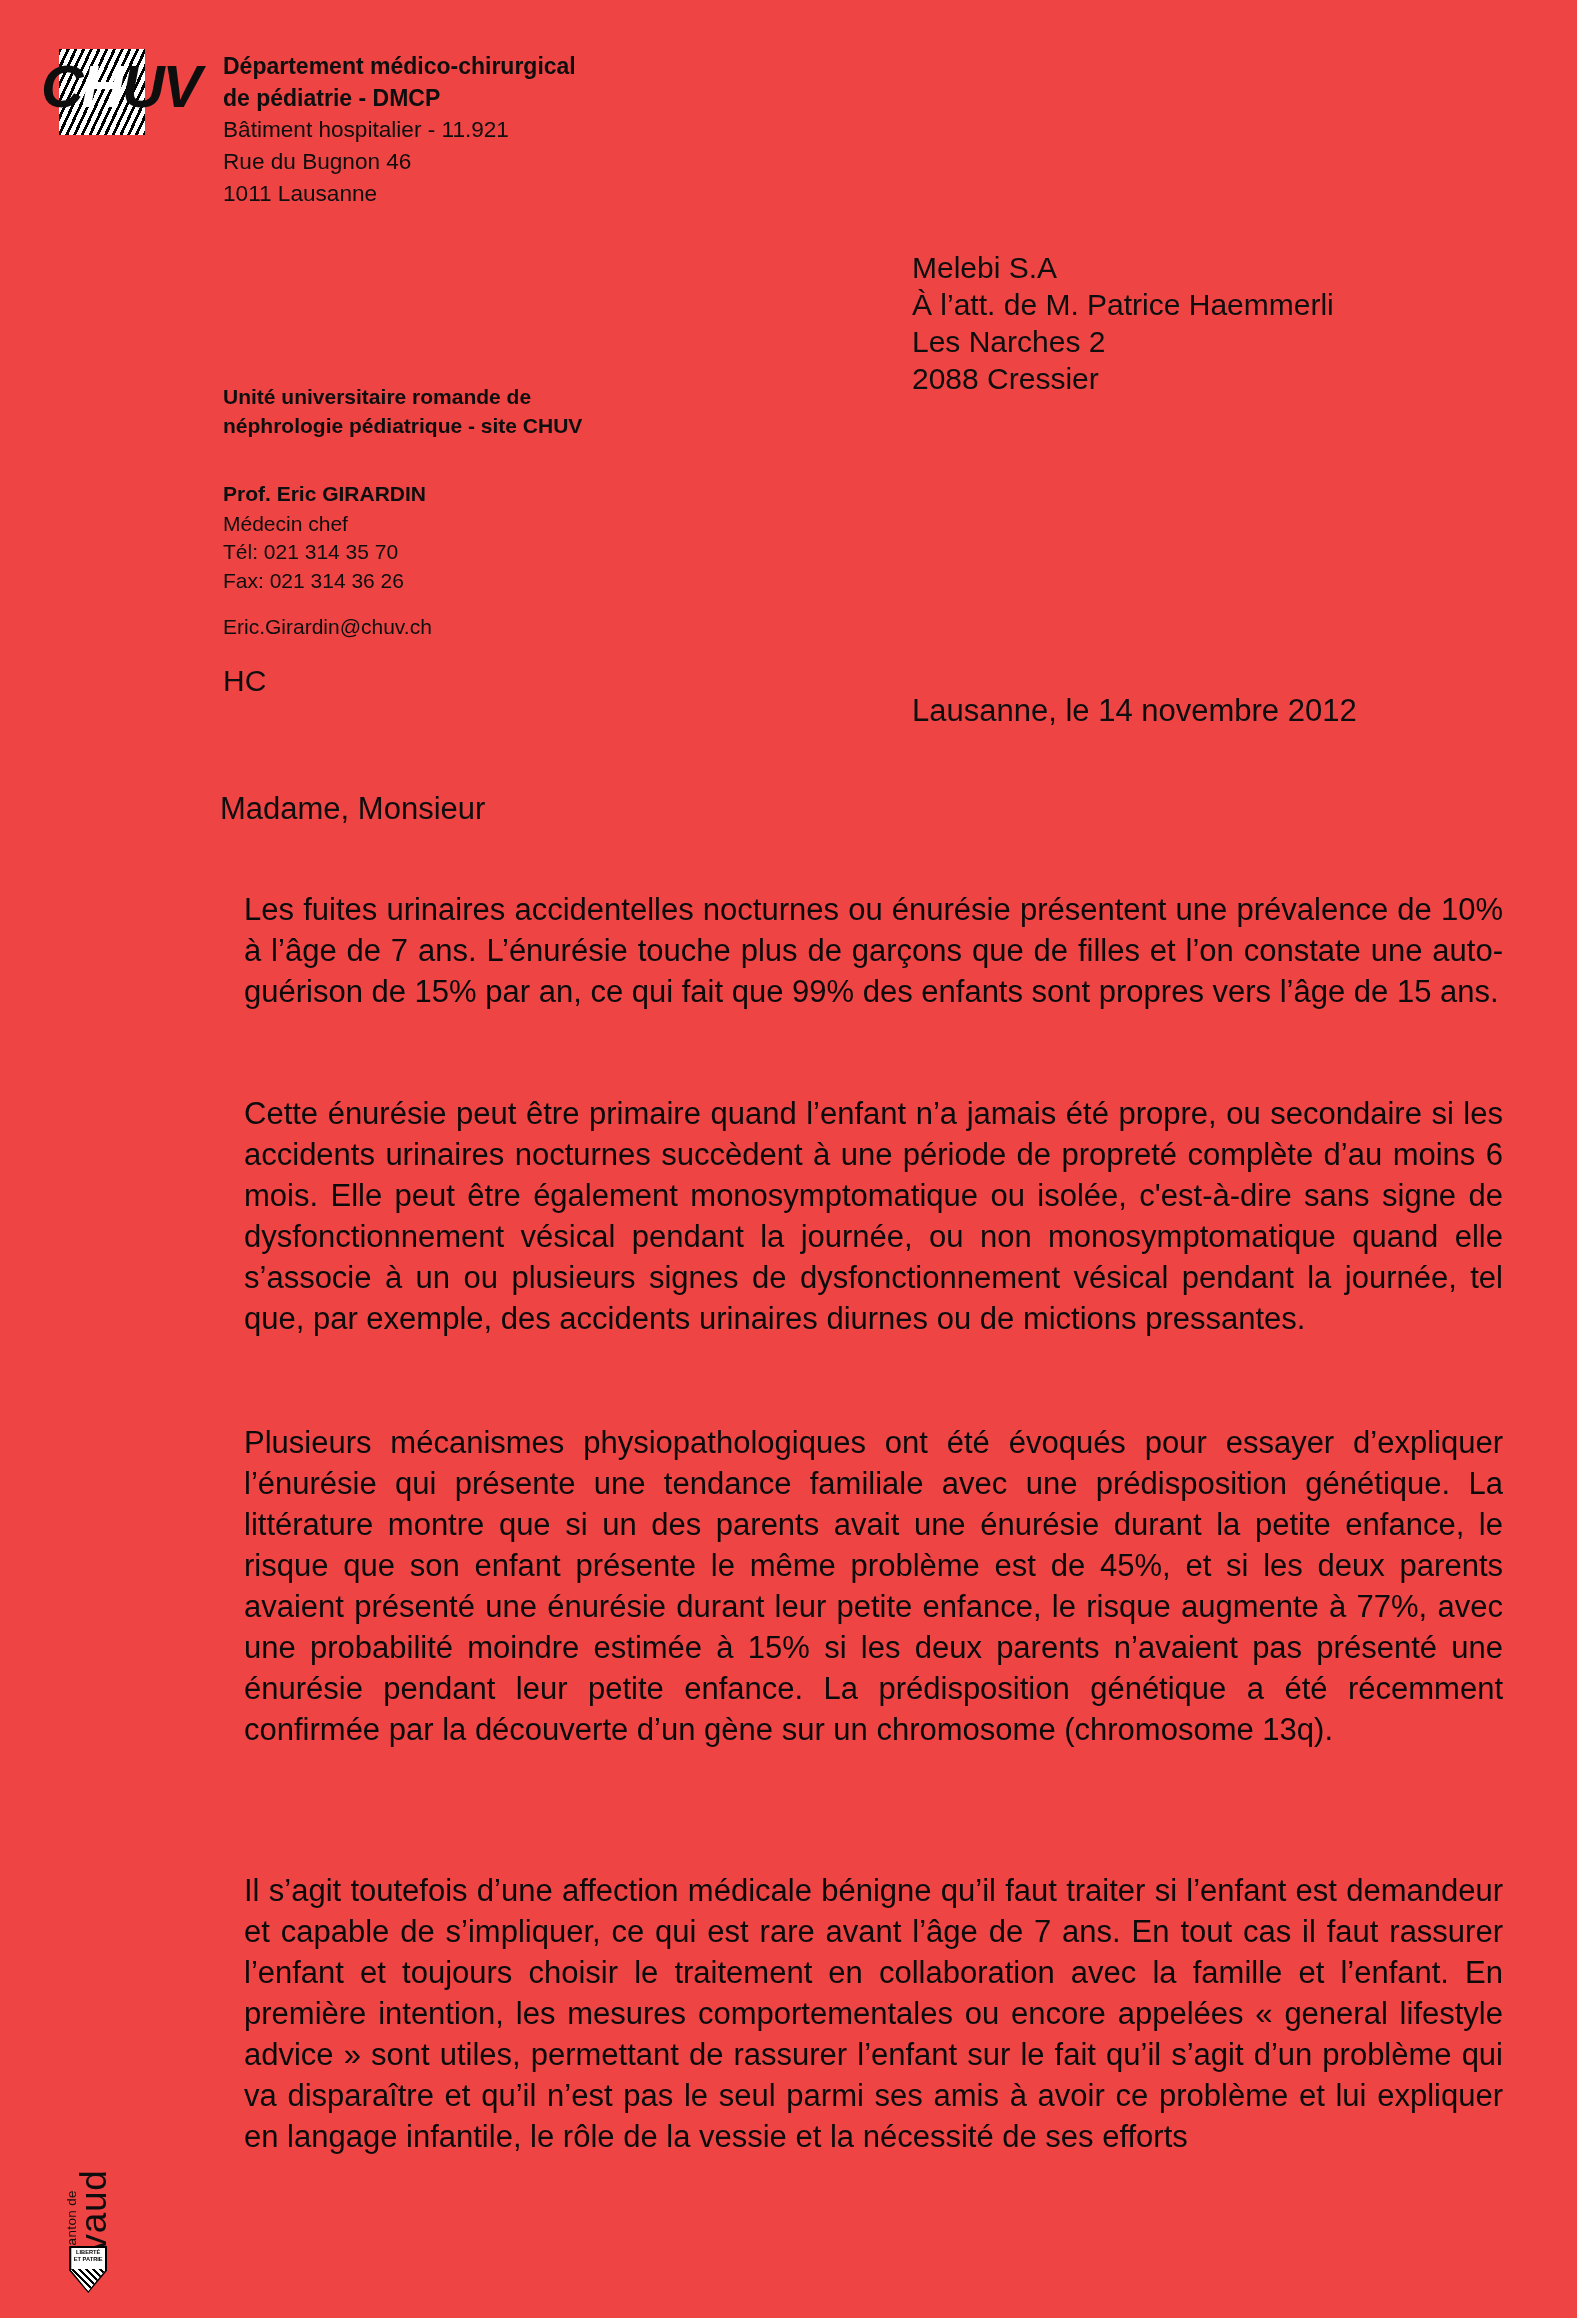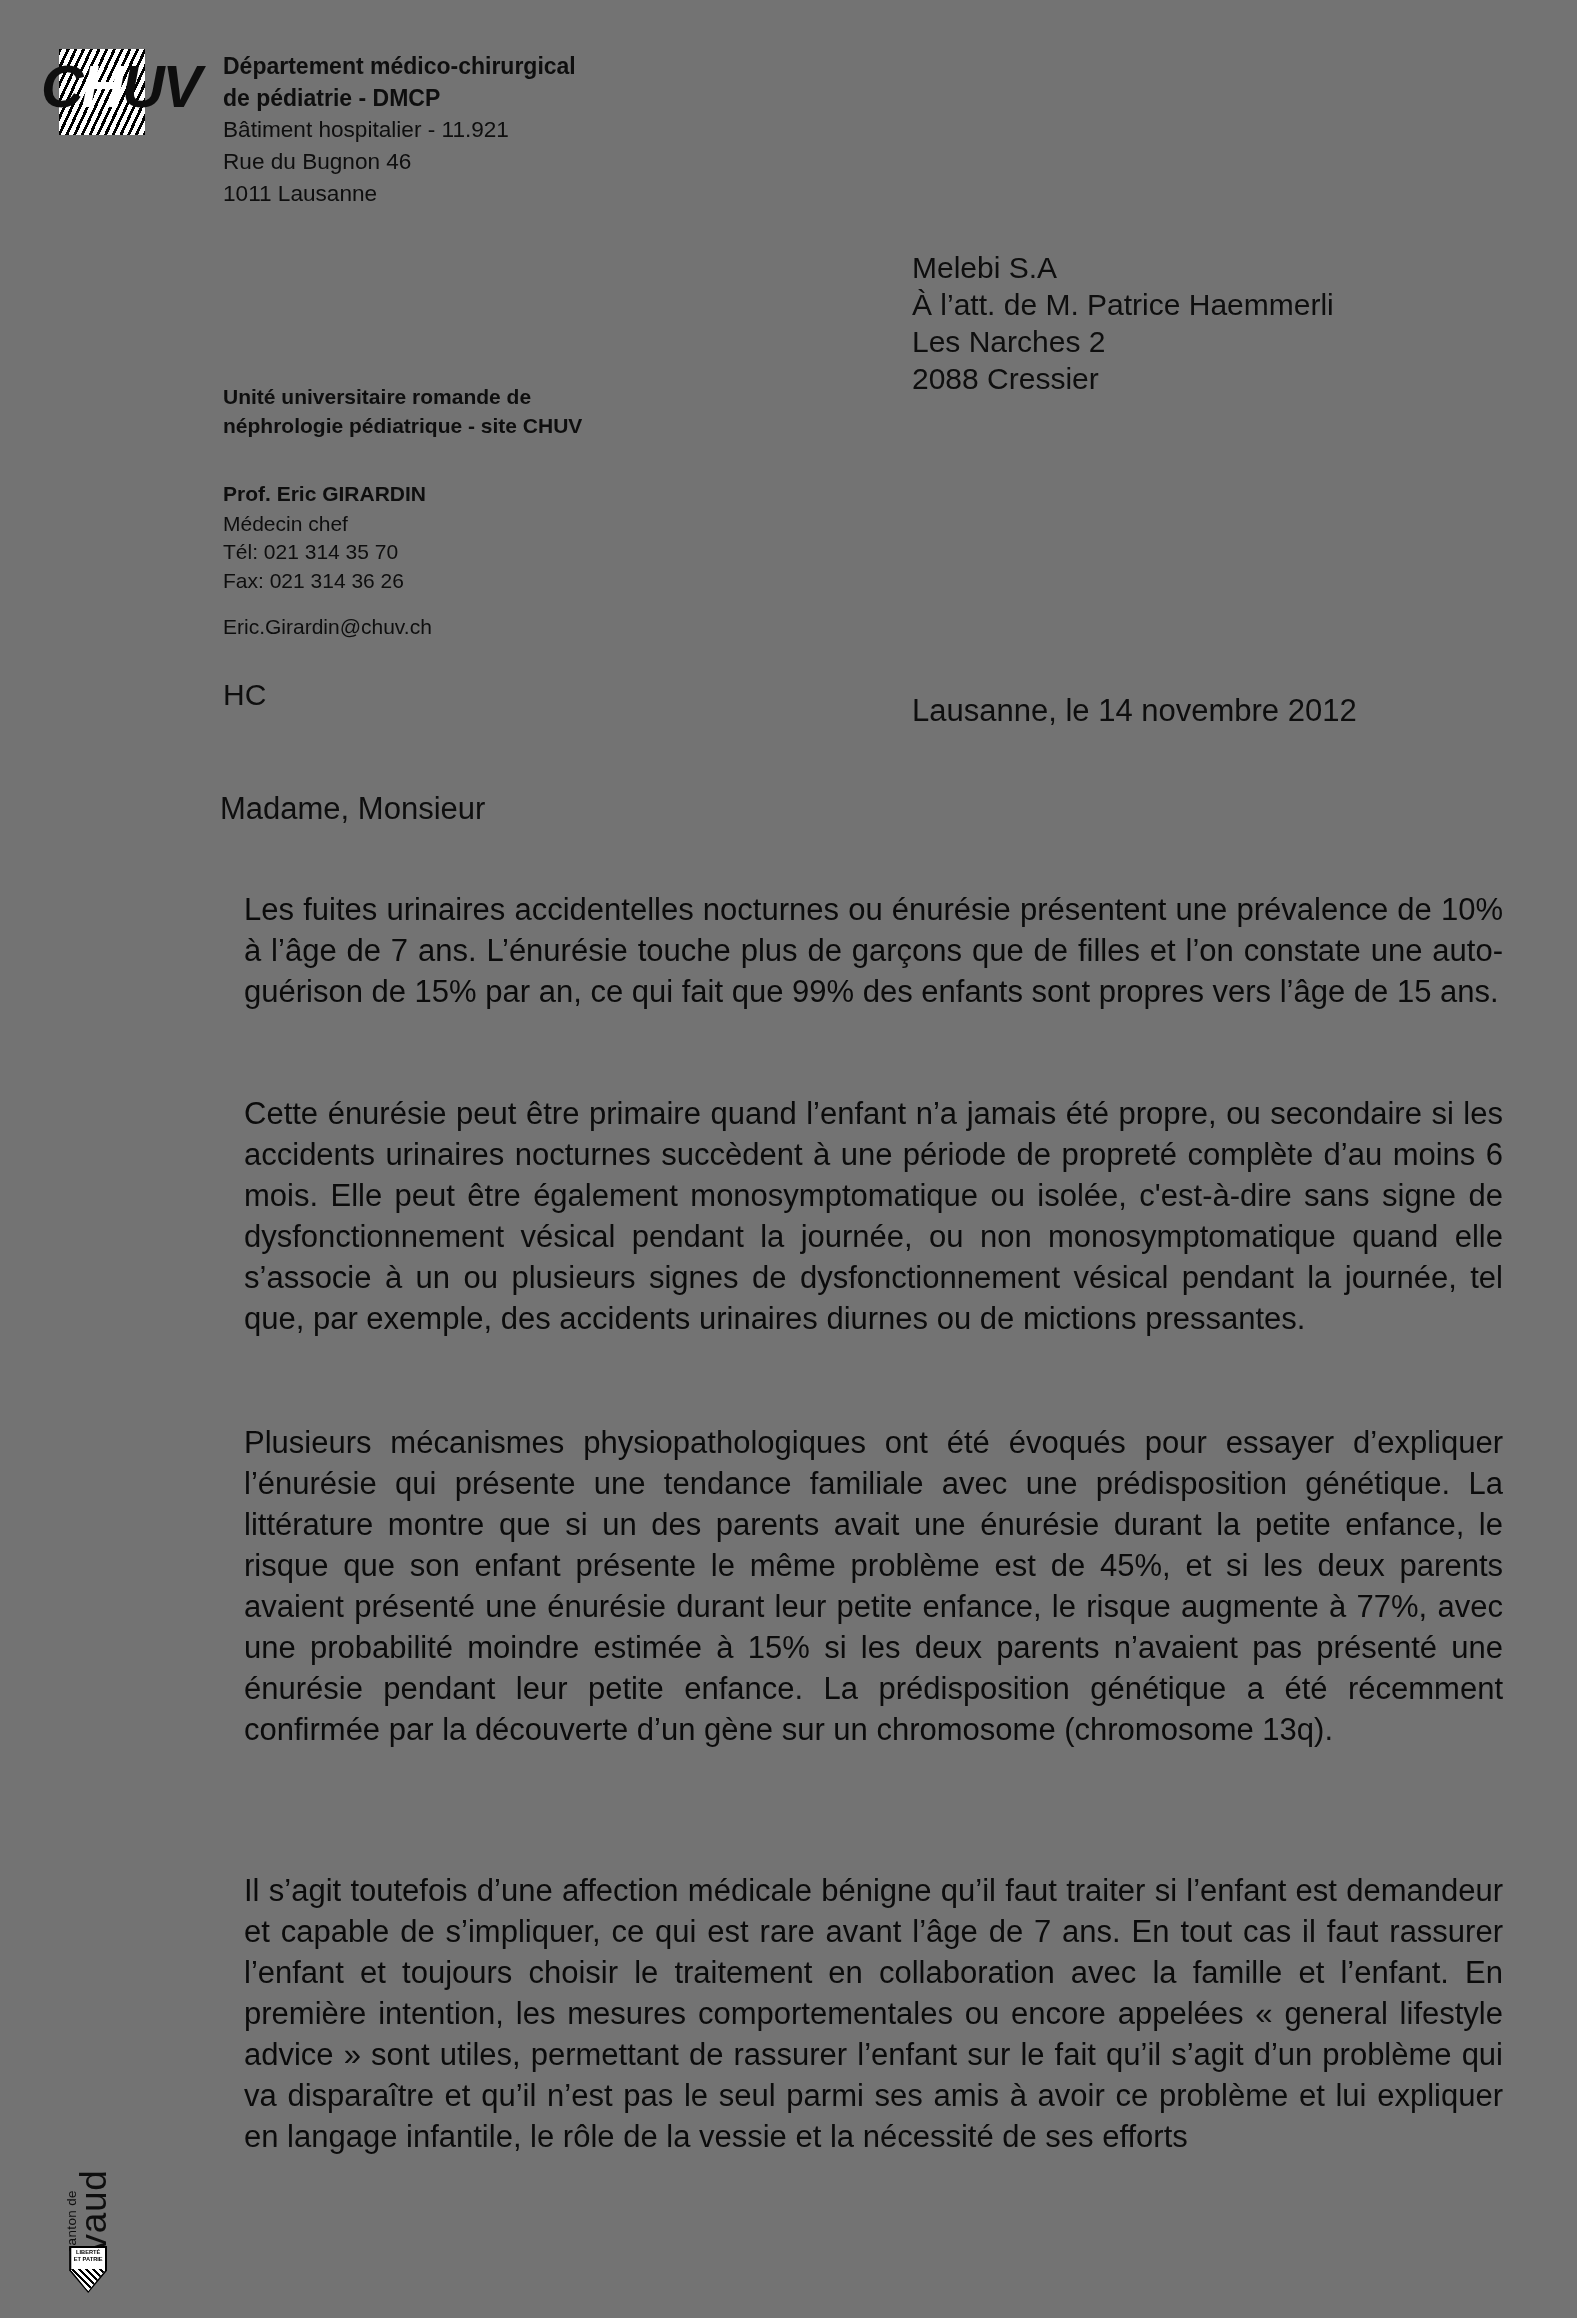--- a/index.html
+++ b/index.html
@@ -1,17 +1,17 @@
 <!DOCTYPE html>
 <html style="font-size:11.3px"><head>
 <meta charset="utf-8">
 <style>
   html,body { margin:0; padding:0; background:#ffffff; }
   .page {
-    position:relative; width:1577px; height:2319px; background:#737373;
+    position:relative; width:1577px; height:2319px; background:#ef4444;
     font-family:"Liberation Sans", sans-serif; color:#0e0e0e; overflow:hidden;
   }
   .abs { position:absolute; }
 
   
   .chuv-logo { left:41px; top:42px; width:177px; height:102px; }
   .chuv-hatch {
     position:absolute; left:18.4px; top:7px; width:86px; height:86px;
     background:repeating-linear-gradient(115deg,#000 0 2.8px,#fff 2.8px 7px);
   }
@@ -30,21 +30,21 @@
   .recipient { left:912px; top:249px; font-size:30px; line-height:37px; }
 
   
   .unit-block { left:223px; top:382px; font-size:21px; line-height:29px; font-weight:700; }
   .prof-block { left:223px; top:459px; font-size:21px; line-height:30px; }
   .prof-name { font-weight:700;margin-top:20px; }
   .contact-block { left:223px; top:537px; font-size:21px; line-height:29px; }
   .email-line { left:223px; top:615px; font-size:21px;text-align:right; }
 
   
-  .ref-line  { left:223px;  top:678px; font-size:30px; }
+  .ref-line  { left:223px;  top:664px; font-size:30px; }
   .date-line { left:912px; top:693px; font-size:31px; }
 
   
   .salutation { left:220px; top:791px; font-size:31px; }
   .para {
     left:236px; width:1259px; font-size:31px; line-height:41px;
     text-align:justify; text-justify:inter-word; margin:8px;
     color:#0b0b0b;
   }
   .p1 { top:881px; }

